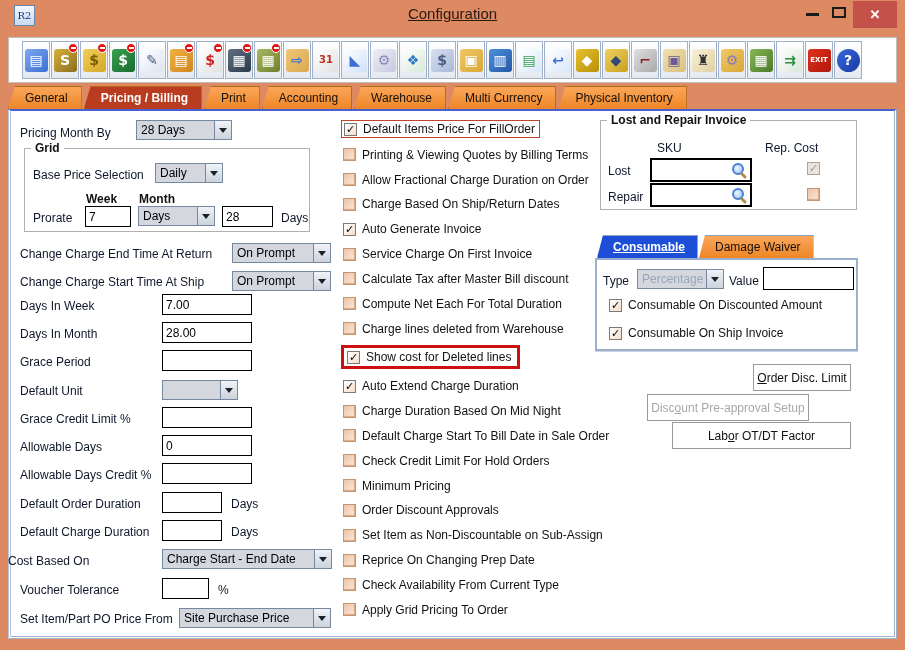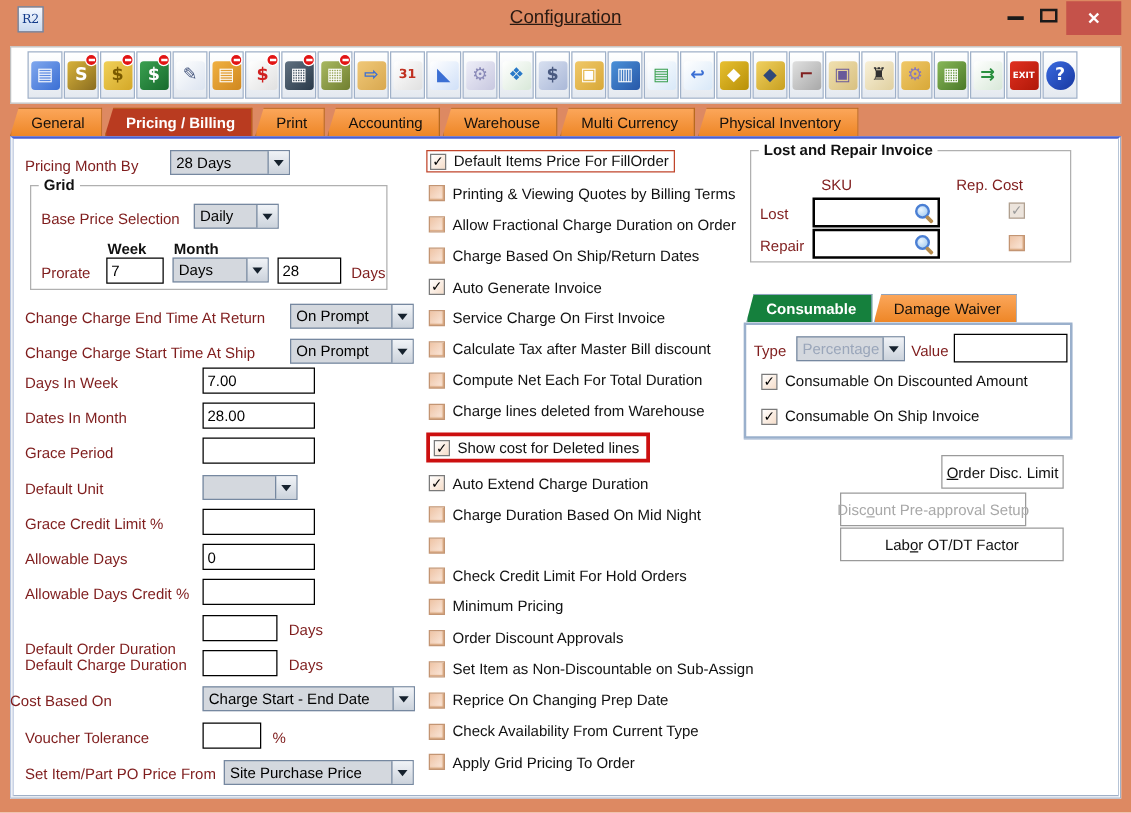--- a/index.html
+++ b/index.html
@@ -44,21 +44,21 @@
     background:linear-gradient(#fba65a,#ee8626); border:1px solid #b86a1c; border-bottom:none;
     clip-path:polygon(7px 0,100% 0,100% 100%,0 100%);
     font-size:12px; color:#14100c; display:flex; align-items:center; white-space:nowrap; }
   .tab.active { background:#b93b20; color:#ffffff; font-weight:bold; }
 
   
   .panel { position:absolute; left:8px; top:109px; width:889px; height:530px;
     background:#fff; border-top:2px solid #4a5fd0; border-left:3px double #b9c5dd;
     border-right:3px double #9fb0c8; border-bottom:3px double #9fb0c8; }
 
-  .lbl { position:absolute; font-size:12px; color:#7f1d1d; white-space:nowrap; }
+  .lbl { position:absolute; font-size:12px; color:#0f172a; white-space:nowrap; }
   .blbl { position:absolute; font-size:12px; font-weight:bold; color:#111; white-space:nowrap; }
 
   .inp { position:absolute; height:21px; border:1.5px solid #000; background:#fff;
     font-family:"Liberation Sans",sans-serif; font-size:12px; color:#000; padding:1px 3px; }
   .combo { position:absolute; height:20px; background:#d4d8de; border:1px solid #7688a0;
     display:flex; align-items:stretch; font-size:12px; color:#000;justify-content:center; }
   .combo .ct { flex:1; padding:2px 4px 0 4px; overflow:hidden; white-space:nowrap; }
   .combo .ca { width:17px; background:linear-gradient(#f0f3f7,#ccd3dc);
     border-left:1px solid #7688a0; display:flex; align-items:center; justify-content:center; }
   .combo .ca::after { content:''; width:0; height:0; border-left:4px solid transparent;
@@ -93,21 +93,21 @@
     background:radial-gradient(circle at 35% 35%, #eaf5ff,#9cc8f0); }
   .mag::after { content:''; position:absolute; right:0px; bottom:1px; width:7px; height:3px;
     background:#b58a4a; transform:rotate(45deg); border-radius:1px; }
 
   
   .ctabbar { position:absolute; left:597px; top:235px; height:23px; display:flex; align-items:flex-end; }
   .ctab { height:23px; padding:0 12px 0 15px; margin-right:1px;
     background:linear-gradient(#fba65a,#ee8626); border:1px solid #8fa3be; border-bottom:none;
     clip-path:polygon(6px 0,100% 0,100% 100%,0 100%);
     font-size:12px; color:#14100c; display:flex; align-items:center; white-space:nowrap; }
-  .ctab.active { background:#15803d; color:#fff; font-weight:bold; }
+  .ctab.active { background:#1d4ed8; color:#fff; font-weight:bold;text-decoration:underline; }
   .cpanel { position:absolute; left:595px; top:258px; width:263px; height:93px;
     background:#fff; border:2px solid #9ab0cc; box-shadow:0 1px 0 #c9d4e4; }
 
   .btn { position:absolute; background:#fff; border:1px solid #9a9a9a; font-size:12px;
     color:#111; display:flex; align-items:center; justify-content:center; white-space:pre; }
   .btn .key { text-decoration:underline; }
   .btn.disabled { color:#a8a8a8; }
 </style>
 </head>
 <body>
@@ -262,37 +262,37 @@
       <span class="ca"></span>
   </div>
   <div class="lbl" style="left:20px;top:275px">Change Charge Start Time At Ship</div>
   <div class="combo" style="left:232px;top:271px;width:99px">
     <span class="ct">On Prompt</span>
       <span class="ca"></span>
   </div>
 
   <div class="lbl" style="left:20px;top:299px">Days In Week</div>
   <input class="inp" style="left: 162px; top: 294px; width: 90px;" value="7.00">
-  <div class="lbl" style="left:20px;top:327px">Dates In Month</div>
+  <div class="lbl" style="left:20px;top:327px">Days In Month</div>
   <input class="inp" style="left: 162px; top: 322px; width: 90px;" value="28.00">
   <div class="lbl" style="left:20px;top:355px">Grace Period</div>
   <input class="inp" style="left: 162px; top: 350px; width: 90px;" value="">
   <div class="lbl" style="left:20px;top:384px">Default Unit</div>
   <div class="combo disabled" style="left:162px;top:380px;width:76px">
     <span class="ct"></span>
       <span class="ca"></span>
   </div>
   <div class="lbl" style="left:20px;top:412px">Grace Credit Limit %</div>
   <input class="inp" style="left: 162px; top: 407px; width: 90px;" value="">
   <div class="lbl" style="left:20px;top:440px">Allowable Days</div>
   <input class="inp" style="left: 162px; top: 435px; width: 90px;" value="0">
   <div class="lbl" style="left:20px;top:468px">Allowable Days Credit %</div>
   <input class="inp" style="left: 162px; top: 463px; width: 90px;" value="">
 
-  <div class="lbl" style="left:20px;top:512px">Default Order Duration</div>
+  <div class="lbl" style="left:20px;top:497px">Default Order Duration</div>
   <input class="inp" style="left: 162px; top: 492px; width: 60px;" value="">
   <div class="lbl" style="left:231px;top:497px">Days</div>
   <div class="lbl" style="left:20px;top:525px">Default Charge Duration</div>
   <input class="inp" style="left: 162px; top: 520px; width: 60px;" value="">
   <div class="lbl" style="left:231px;top:525px">Days</div>
 
   <div class="lbl" style="left:8px;top:554px">Cost Based On</div>
   <div class="combo" style="left:162px;top:549px;width:170px">
     <span class="ct">Charge Start - End Date</span>
       <span class="ca"></span>
@@ -376,20 +376,21 @@
       </div>
       <div class="cbrow">
         <div class="cbwrap">
           <span class="cbbox"></span>
           <span class="cblbl">Charge Duration Based On Mid Night</span>
         </div>
       </div>
       <div class="cbrow">
         <div class="cbwrap">
           <span class="cbbox"></span>
+          <span class="cblbl">Default Charge Start To Bill Date in Sale Order</span>
         </div>
       </div>
       <div class="cbrow">
         <div class="cbwrap">
           <span class="cbbox"></span>
           <span class="cblbl">Check Credit Limit For Hold Orders</span>
         </div>
       </div>
       <div class="cbrow">
         <div class="cbwrap">
@@ -467,16 +468,16 @@
       </div>
       <div class="cbrow">
         <div class="cbwrap">
           <span class="cbbox checked">✓</span>
           <span class="cblbl">Consumable On Ship Invoice</span>
         </div>
       </div>
     </div>
 
   <div class="btn" style="left:753px;top:364px;width:98px;height:27px"><span class="pre"></span><span class="key">O</span><span class="post">rder Disc. Limit</span></div>
-  <div class="btn disabled" style="left:672px;top:394px;width:149px;height:27px"><span class="pre">Disc</span><span class="key">o</span><span class="post">unt Pre-approval Setup</span></div>
+  <div class="btn disabled" style="left:647px;top:394px;width:162px;height:27px"><span class="pre">Disc</span><span class="key">o</span><span class="post">unt Pre-approval Setup</span></div>
   <div class="btn" style="left:672px;top:422px;width:179px;height:27px"><span class="pre">Lab</span><span class="key">o</span><span class="post">r OT/DT Factor</span></div>
 
 </div>
 
 </body></html>

